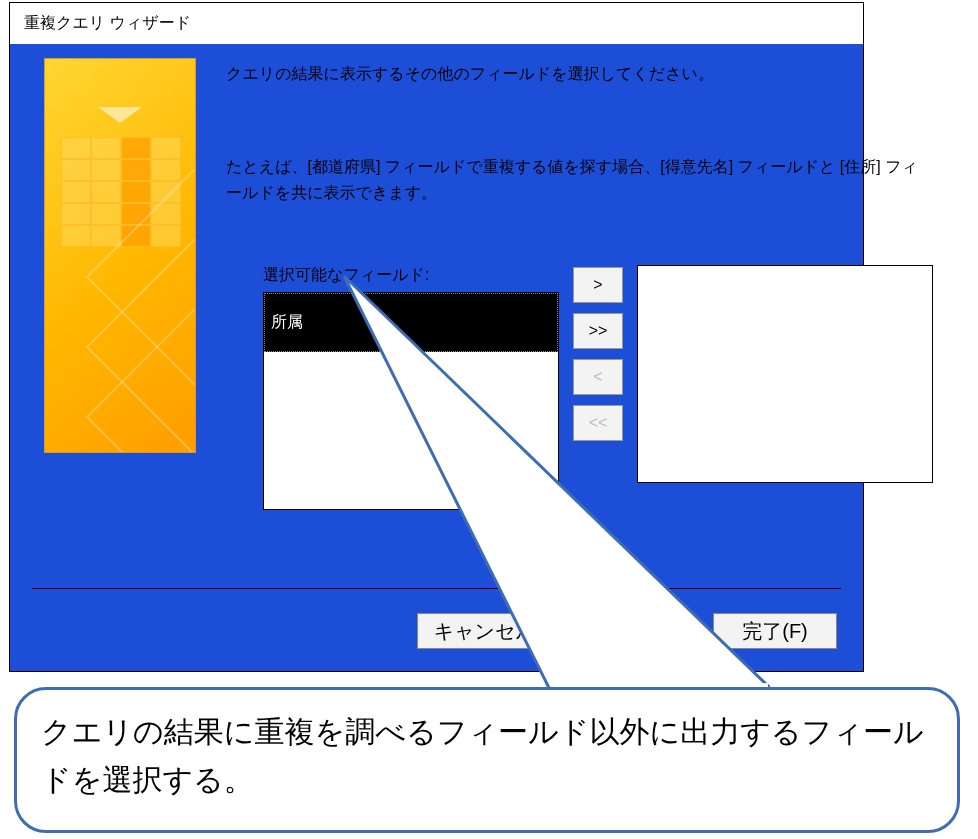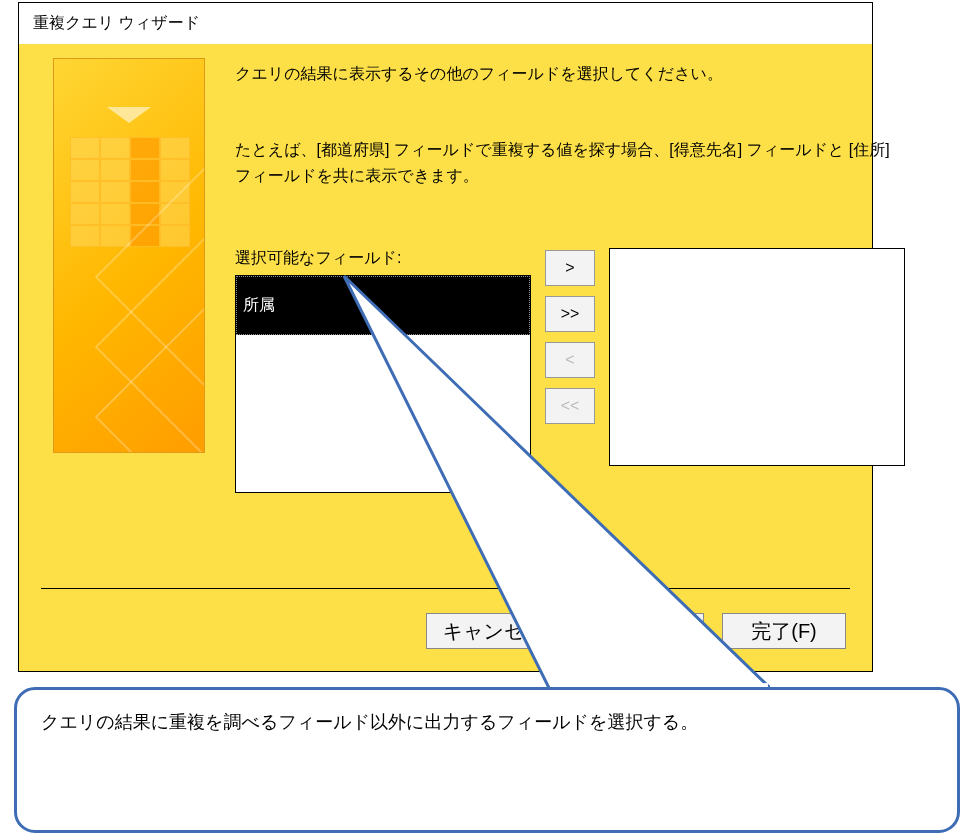--- a/index.html
+++ b/index.html
@@ -7,25 +7,25 @@
       font-family: "Yu Gothic UI", "Meiryo", sans-serif;
       font-size: 14px;
       background: #fff;
       width: 978px;
       height: 839px;
       position: relative;
     }
     .dialog {
       position: absolute;
       top: 2px;
-      left: 18px;
+      left: 9px;
       width: 855px;
       height: 670px;
       border: 1px solid #000;
-      background: #fde047;
+      background: #1d4ed8;
     }
     .titlebar {
       padding: 10px 14px;
       font-size: 16px;
       background: #fff;
     }
     .content {
       display: flex;
       padding: 14px 22px 0 34px;
       gap: 30px;
@@ -72,26 +72,27 @@
       right: -120px;
     }
     .c1 { bottom: 80px; }
     .c2 { bottom: 10px; }
     .c3 { bottom: -60px; }
 
     .main {
       flex: 1;
       padding-top: 6px;
     }
-    .instr1 { margin-bottom: 52px; font-size: 16px; }
+    .instr1 { margin-bottom: 69px; font-size: 16px; }
     .instr2 { margin-bottom: 60px; font-size: 16px; line-height: 1.6; }
     .field-row {
       display: flex;
       align-items: flex-start;
       gap: 14px;
+      margin-left: 37px;
     }
     .field-col { display: flex; flex-direction: column; }
     .field-label { margin-bottom: 6px; font-size: 16px; }
     .listbox {
       width: 296px;
       height: 218px;
       border: 1px solid #000;
       background: #fff;
       overflow: auto;
     }
@@ -152,24 +153,24 @@
     }
 
     
     .callout {
       position: absolute;
       left: 14px;
       bottom: 6px;
       width: 946px;
       height: 146px;
       border: 3px solid #3e6db5;
-      border-radius: 21px;
+      border-radius: 32px;
       background: #fff;
       padding: 18px 24px;
-      font-size: 18px;
+      font-size: 30px;
       line-height: 1.6;
     }
     .callout-pointer {
       position: absolute;
       left: 336px;
       top: 268px;
       width: 434px;
       height: 436px;
       pointer-events: none;
     }

